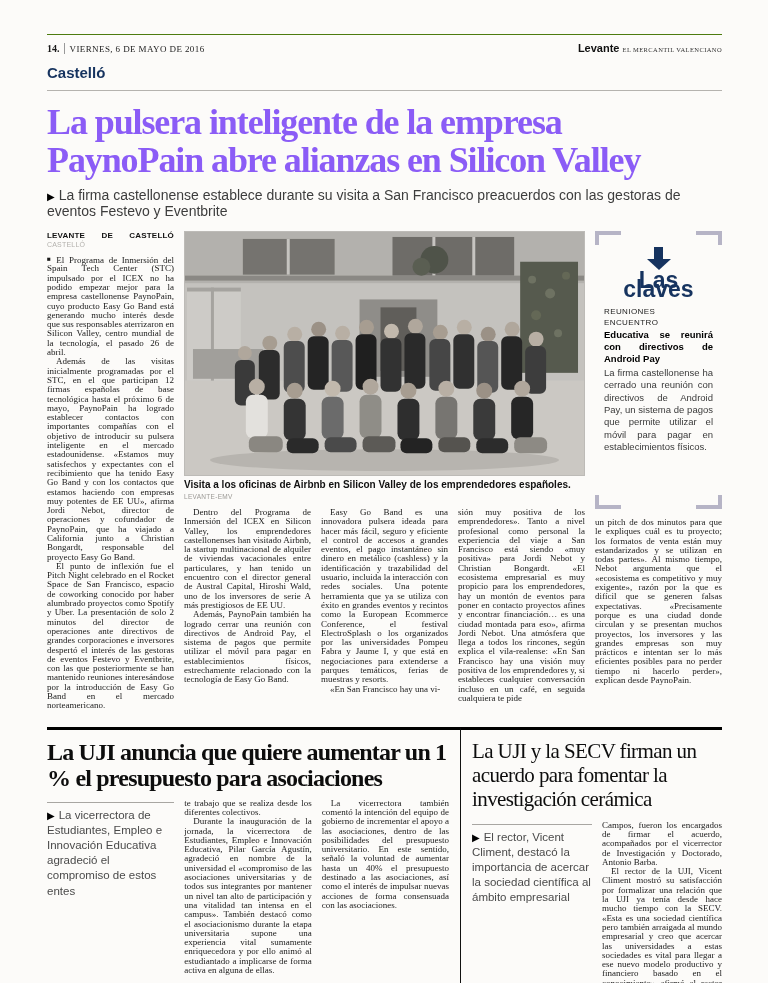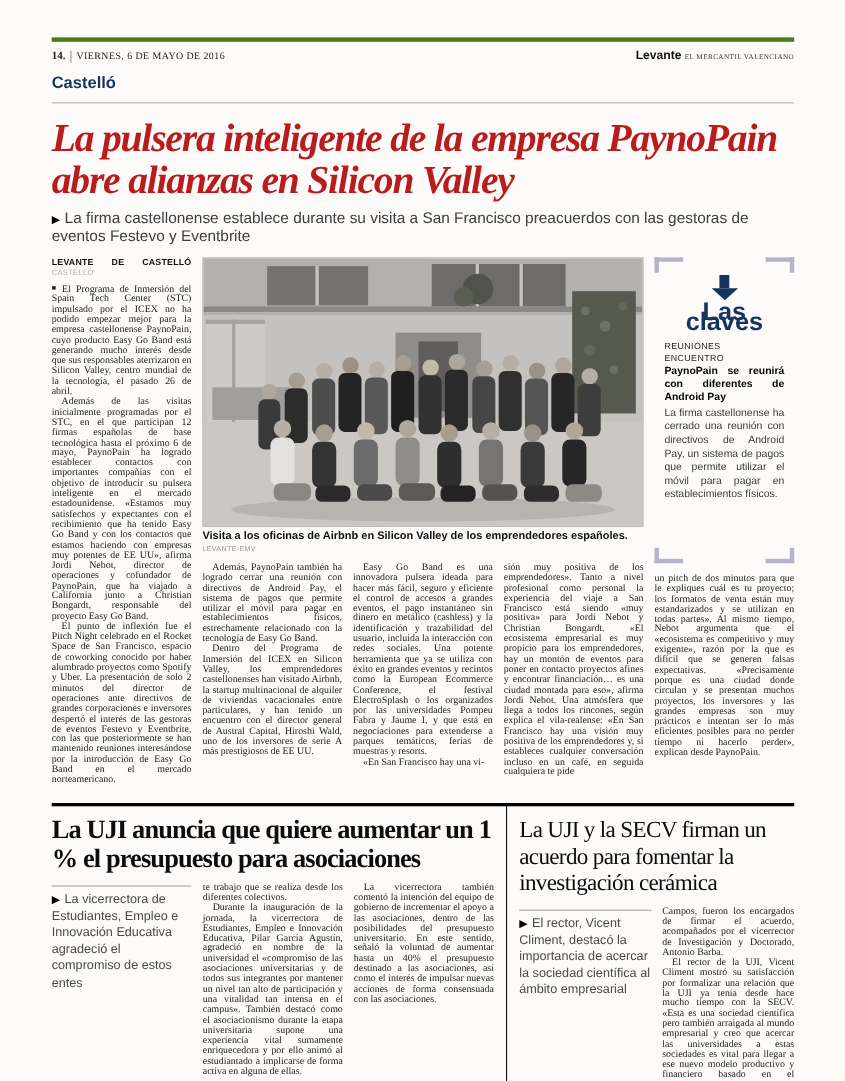--- a/index.html
+++ b/index.html
@@ -5,37 +5,36 @@
   * { margin:0; padding:0; box-sizing:border-box; }
   html,body { background:#ffffff; }
   .page {
     width:768px; height:983px; overflow:hidden; position:relative;
     background:#fcfbf9;
     padding:34px 46px 0 47px;
     font-family:"Liberation Serif", serif; color:#1a1a1a;
   }
   
   .topbar {
-    border-top:4px solid #4d7c0f;
+    border-top:1px solid #4d7c0f;
     display:flex; justify-content:space-between; align-items:baseline;
     padding:3px 0 2px;
   }
   .pageno { font-weight:bold; font-size:10px; padding-right:4px; border-right:1px solid #999; margin-right:5px; }
   .date { font-size:9px; letter-spacing:.4px; color:#222; }
   .masthead { font-family:"Liberation Sans", sans-serif; font-weight:bold; font-size:11px; color:#111; }
   .masthead .suffix { font-family:"Liberation Serif", serif; font-weight:normal; font-size:6.5px; letter-spacing:.4px; color:#333; }
   .section-row { border-bottom:1px solid #b5b3af; padding:6px 0 8px; }
   .section-label { font-family:"Liberation Sans", sans-serif; font-weight:bold; font-size:15px; color:#16335f; }
 
   
   .h1 {
     font-family:"Liberation Serif", serif; font-weight:bold;
-    font-size:36px; line-height:38px; letter-spacing:-1.1px; color:#b91c1c;
+    font-size:36px; line-height:38px; letter-spacing:-1.1px; color:#8b5cf6;
     margin:12px 0 8px;
-    font-style:italic;
   }
   .standfirst {
     font-family:"Liberation Sans", sans-serif; font-size:14px; color:#3d3d3d;
     margin:0 0 12px;
   }
   .pointer { color:#000; font-size:10px; margin-right:4px; }
 
   
   .article-body { display:flex; gap:10px; }
   .bcol {
@@ -221,22 +220,22 @@
               <rect x="330" y="207" width="33" height="16" rx="6" fill="#8d8a84"></rect>
           </g>
         </svg>
       </div>
       <div class="caption">
         <span>Visita a los oficinas de Airbnb en Silicon Valley de los emprendedores españoles.</span>
         <span class="credit">LEVANTE-EMV</span>
       </div>
       <div class="sub-cols">
         <div class="bcol">
+          <p class="ind">Dentro del Programa de Inmersión del ICEX en Silicon Valley, los emprendedores castellonenses han visitado Airbnb, la startup multinacional de alquiler de viviendas vacacionales entre particulares, y han tenido un encuentro con el director general de Austral Capital, Hiroshi Wald, uno de los inversores de serie A más prestigiosos de EE UU.</p>
           <p class="ind">Además, PaynoPain también ha logrado cerrar una reunión con directivos de Android Pay, el sistema de pagos que permite utilizar el móvil para pagar en establecimientos físicos, estrechamente relacionado con la tecnología de Easy Go Band.</p>
-          <p class="ind">Dentro del Programa de Inmersión del ICEX en Silicon Valley, los emprendedores castellonenses han visitado Airbnb, la startup multinacional de alquiler de viviendas vacacionales entre particulares, y han tenido un encuentro con el director general de Austral Capital, Hiroshi Wald, uno de los inversores de serie A más prestigiosos de EE UU.</p>
         </div>
         <div class="bcol">
           <p class="ind">Easy Go Band es una innovadora pulsera ideada para hacer más fácil, seguro y eficiente el control de accesos a grandes eventos, el pago instantáneo sin dinero en metálico (cashless) y la identificación y trazabilidad del usuario, incluida la interacción con redes sociales. Una potente herramienta que ya se utiliza con éxito en grandes eventos y recintos como la European Ecommerce Conference, el festival ElectroSplash o los organizados por las universidades Pompeu Fabra y Jaume I, y que está en negociaciones para extenderse a parques temáticos, ferias de muestras y resorts.</p>
           <p class="ind">«En San Francisco hay una vi-</p>
         </div>
         <div class="bcol">
           <p>sión muy positiva de los emprendedores». Tanto a nivel profesional como personal la experiencia del viaje a San Francisco está siendo «muy positiva» para Jordi Nebot y Christian Bongardt. «El ecosistema empresarial es muy propicio para los emprendedores, hay un montón de eventos para poner en contacto proyectos afines y encontrar financiación… es una ciudad montada para eso», afirma Jordi Nebot. Una atmósfera que llega a todos los rincones, según explica el vila-realense: «En San Francisco hay una visión muy positiva de los emprendedores y, si estableces cualquier conversación incluso en un café, en seguida cualquiera te pide</p>
         </div>
       </div>
     </div>
@@ -250,21 +249,21 @@
         <div class="dn-arrow">
           <div class="stem"></div>
             <div class="head"></div>
         </div>
         <div class="claves-title">Las claves</div>
         <div class="sec">
           <div class="kicker">REUNIONES</div>
         </div>
         <div class="sec">
           <div class="kicker">ENCUENTRO</div>
-          <div class="chead">PaynoPain se reunirá con diferentes de Android Pay</div>
+          <div class="chead">Educativa se reunirá con directivos de Android Pay</div>
           <div class="cbody">La firma castellonense ha cerrado una reunión con directivos de Android Pay, un sistema de pagos que permite utilizar el móvil para pagar en establecimientos físicos.</div>
         </div>
       </div>
       <p>un pitch de dos minutos para que le expliques cuál es tu proyecto; los formatos de venta están muy estandarizados y se utilizan en todas partes». Al mismo tiempo, Nebot argumenta que el «ecosistema es competitivo y muy exigente», razón por la que es difícil que se generen falsas expectativas. «Precisamente porque es una ciudad donde circulan y se presentan muchos proyectos, los inversores y las grandes empresas son muy prácticos e intentan ser lo más eficientes posibles para no perder tiempo ni hacerlo perder», explican desde PaynoPain.</p>
     </div>
   </div>
 
   <div class="bottom">
 
     <div class="uji">

